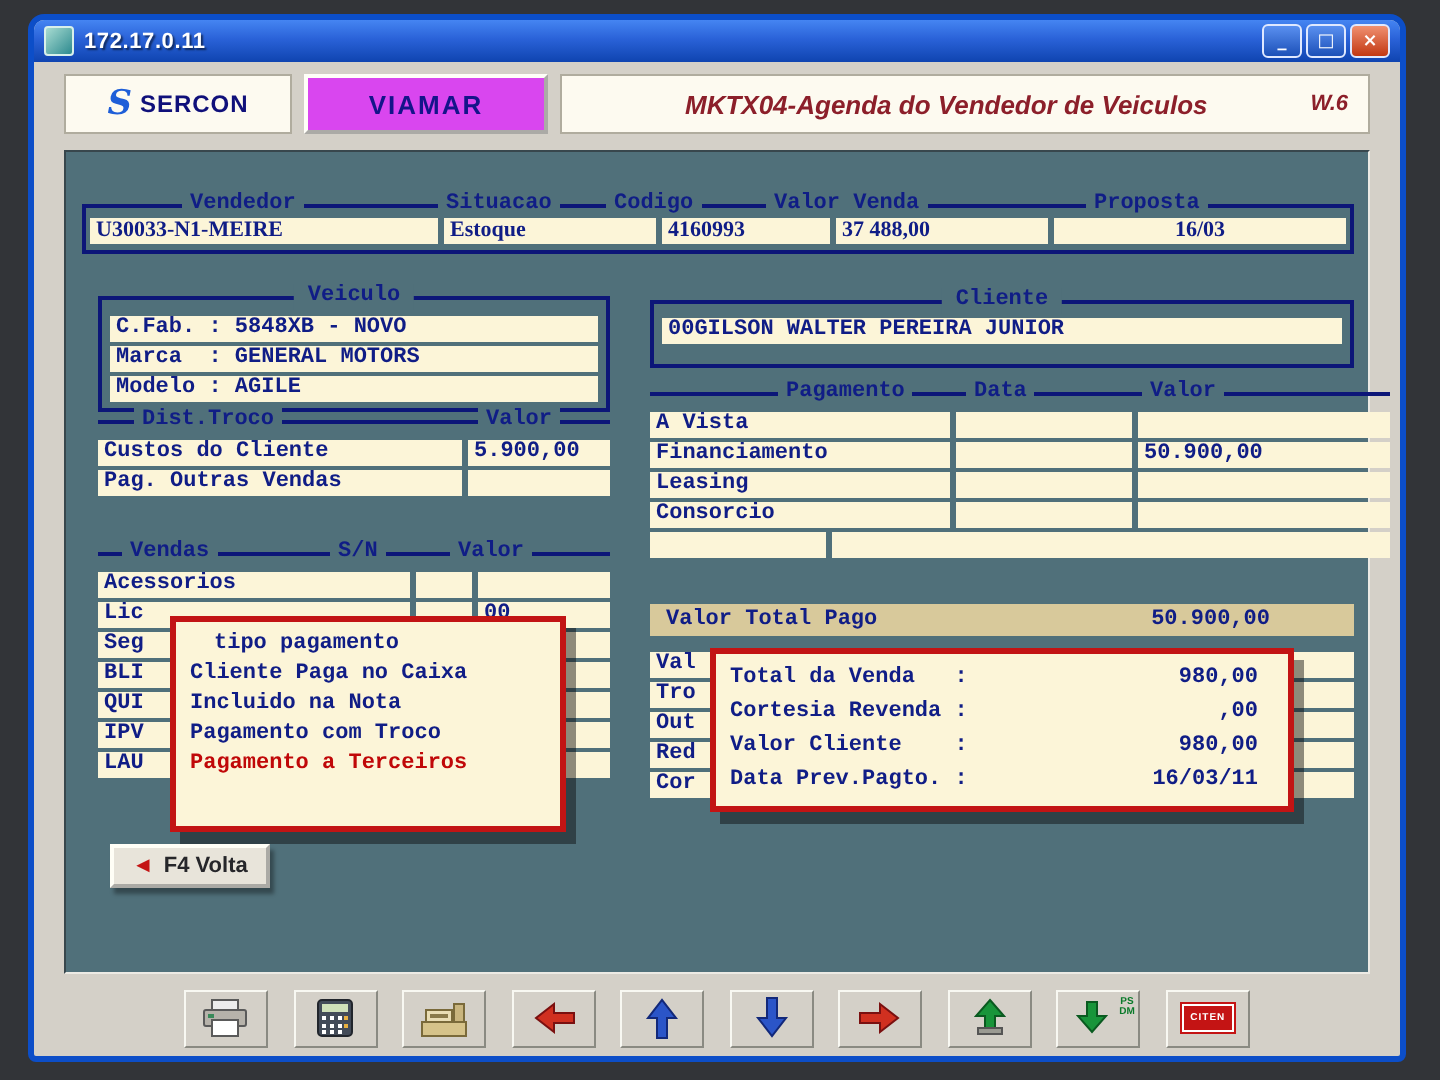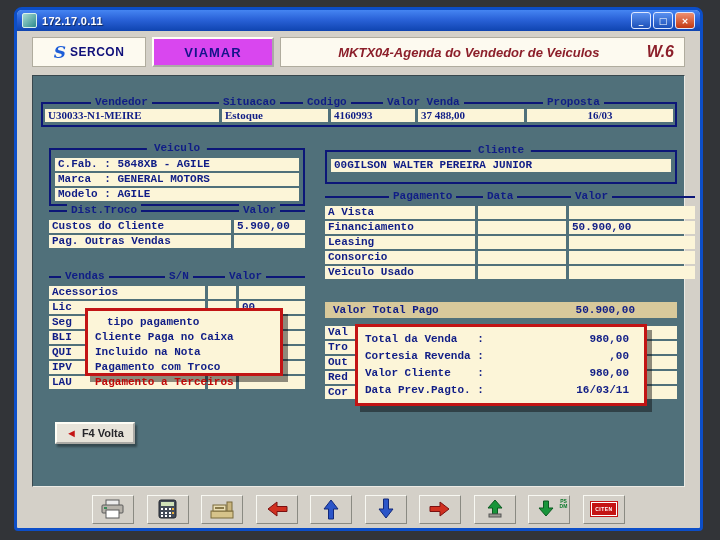--- a/index.html
+++ b/index.html
@@ -24,21 +24,21 @@
 
   
   .app-header{height:30px;display:flex;gap:6px;align-items:stretch;}
   .logo-box{width:112px;background:#fdfaf0;border:1px solid #b0ac9e;display:flex;align-items:center;justify-content:center;gap:4px;}
   .logo-s{font:italic bold 17px "DejaVu Serif",serif;color:#1e5ed8;}
   .logo-text{font-weight:bold;font-size:12px;color:#10107a;letter-spacing:.5px;}
   .dealer-tab{width:118px;background:#d946ef;border:2px outset #fffef8;display:flex;align-items:center;justify-content:center;
               font-weight:bold;font-size:13px;color:#14148a;letter-spacing:1px;}
   .title-box{flex:1;background:#fdfaf0;border:1px solid #b0ac9e;display:flex;align-items:center;padding:0 10px;}
   .screen-title{flex:1;text-align:center;font-style:italic;font-weight:bold;font-size:13px;color:#8c1f2a;}
-  .version{font-style:italic;font-weight:bold;font-size:16px;color:#8c1f2a;}
+  .version{font-style:italic;font-weight:bold;font-size:11px;color:#8c1f2a;}
 
   
   .main{position:relative;height:410px;margin-top:8px;background:#50707a;
         border:1px solid;border-color:#38474d #eceae4 #eceae4 #38474d;
         font-family:"Liberation Mono","DejaVu Sans Mono",monospace;font-size:11px;font-weight:bold;color:#101d86;}
   .glabel{position:absolute;top:-8px;background:#50707a;padding:0 4px;line-height:13px;white-space:pre;}
   .gline{position:absolute;border-top:2px solid #0c1678;}
   .gbox{position:absolute;border:2px solid #0c1678;box-sizing:border-box;}
   .gtitle{position:absolute;top:-8px;left:50%;transform:translateX(-50%);background:#50707a;padding:0 7px;line-height:13px;white-space:pre;}
   .frow{display:flex;gap:3px;margin-bottom:2px;}
@@ -120,21 +120,21 @@
             <span class="cell" style="width:100px">Estoque</span>
             <span class="cell" style="width:78px">4160993</span>
             <span class="cell num" style="width:100px">37 488,00</span>
             <span class="cell" style="flex:1;text-align:center">16/03</span>
           </div>
         </div>
 
         <div class="gbox" style="left:16px;top:72px;width:256px;height:58px;padding:8px 4px 0;">
           <span class="gtitle">Veiculo</span>
           <div class="frow">
-              <span class="cell" style="flex:1"><span class="pre">C.Fab. :</span> <span>5848XB - AGILE</span></span>
+              <span class="cell" style="flex:1"><span class="pre">C.Fab. :</span> <span>5848XB - NOVO</span></span>
             </div>
           <div class="frow">
               <span class="cell" style="flex:1"><span class="pre">Marca  :</span> <span>GENERAL MOTORS</span></span>
             </div>
           <div class="frow">
               <span class="cell" style="flex:1"><span class="pre">Modelo :</span> <span>AGILE</span></span>
             </div>
         </div>
 
         <div class="gline" style="left:16px;top:134px;width:256px;">
@@ -221,21 +221,20 @@
                 <span class="cell" style="width:144px">Leasing</span>
                 <span class="cell" style="width:82px"></span>
                 <span class="cell num" style="flex:1;padding-right:32px"></span>
               </div>
             <div class="frow">
                 <span class="cell" style="width:144px">Consorcio</span>
                 <span class="cell" style="width:82px"></span>
                 <span class="cell num" style="flex:1;padding-right:32px"></span>
               </div>
             <div class="frow">
-                <span class="cell" style="width:144px">Veiculo Usado</span>
                 <span class="cell" style="width:82px"></span>
                 <span class="cell num" style="flex:1;padding-right:32px"></span>
               </div>
           </div>
         </div>
 
         <div class="total-row" style="left:292px;top:226px;width:352px;">
           <span>Valor Total Pago</span>
           <span class="tval">50.900,00</span>
         </div>
@@ -251,21 +250,21 @@
               <span class="cell" style="flex:1">Out</span>
             </div>
           <div class="frow">
               <span class="cell" style="flex:1">Red</span>
             </div>
           <div class="frow">
               <span class="cell" style="flex:1">Cor</span>
             </div>
         </div>
 
-        <div class="popup" style="left:52px;top:232px;width:198px;height:68px;">
+        <div class="popup" style="left:52px;top:232px;width:198px;height:108px;">
           <div class="ptitle">tipo pagamento</div>
           <div class="pitem">Cliente Paga no Caixa</div>
           <div class="pitem">Incluido na Nota</div>
           <div class="pitem">Pagamento com Troco</div>
           <div class="pitem selected">Pagamento a Terceiros</div>
         </div>
 
         <div class="popup" style="left:322px;top:248px;width:292px;height:82px;">
           <div class="popup2-row">
               <span class="pre">Total da Venda   :</span>

